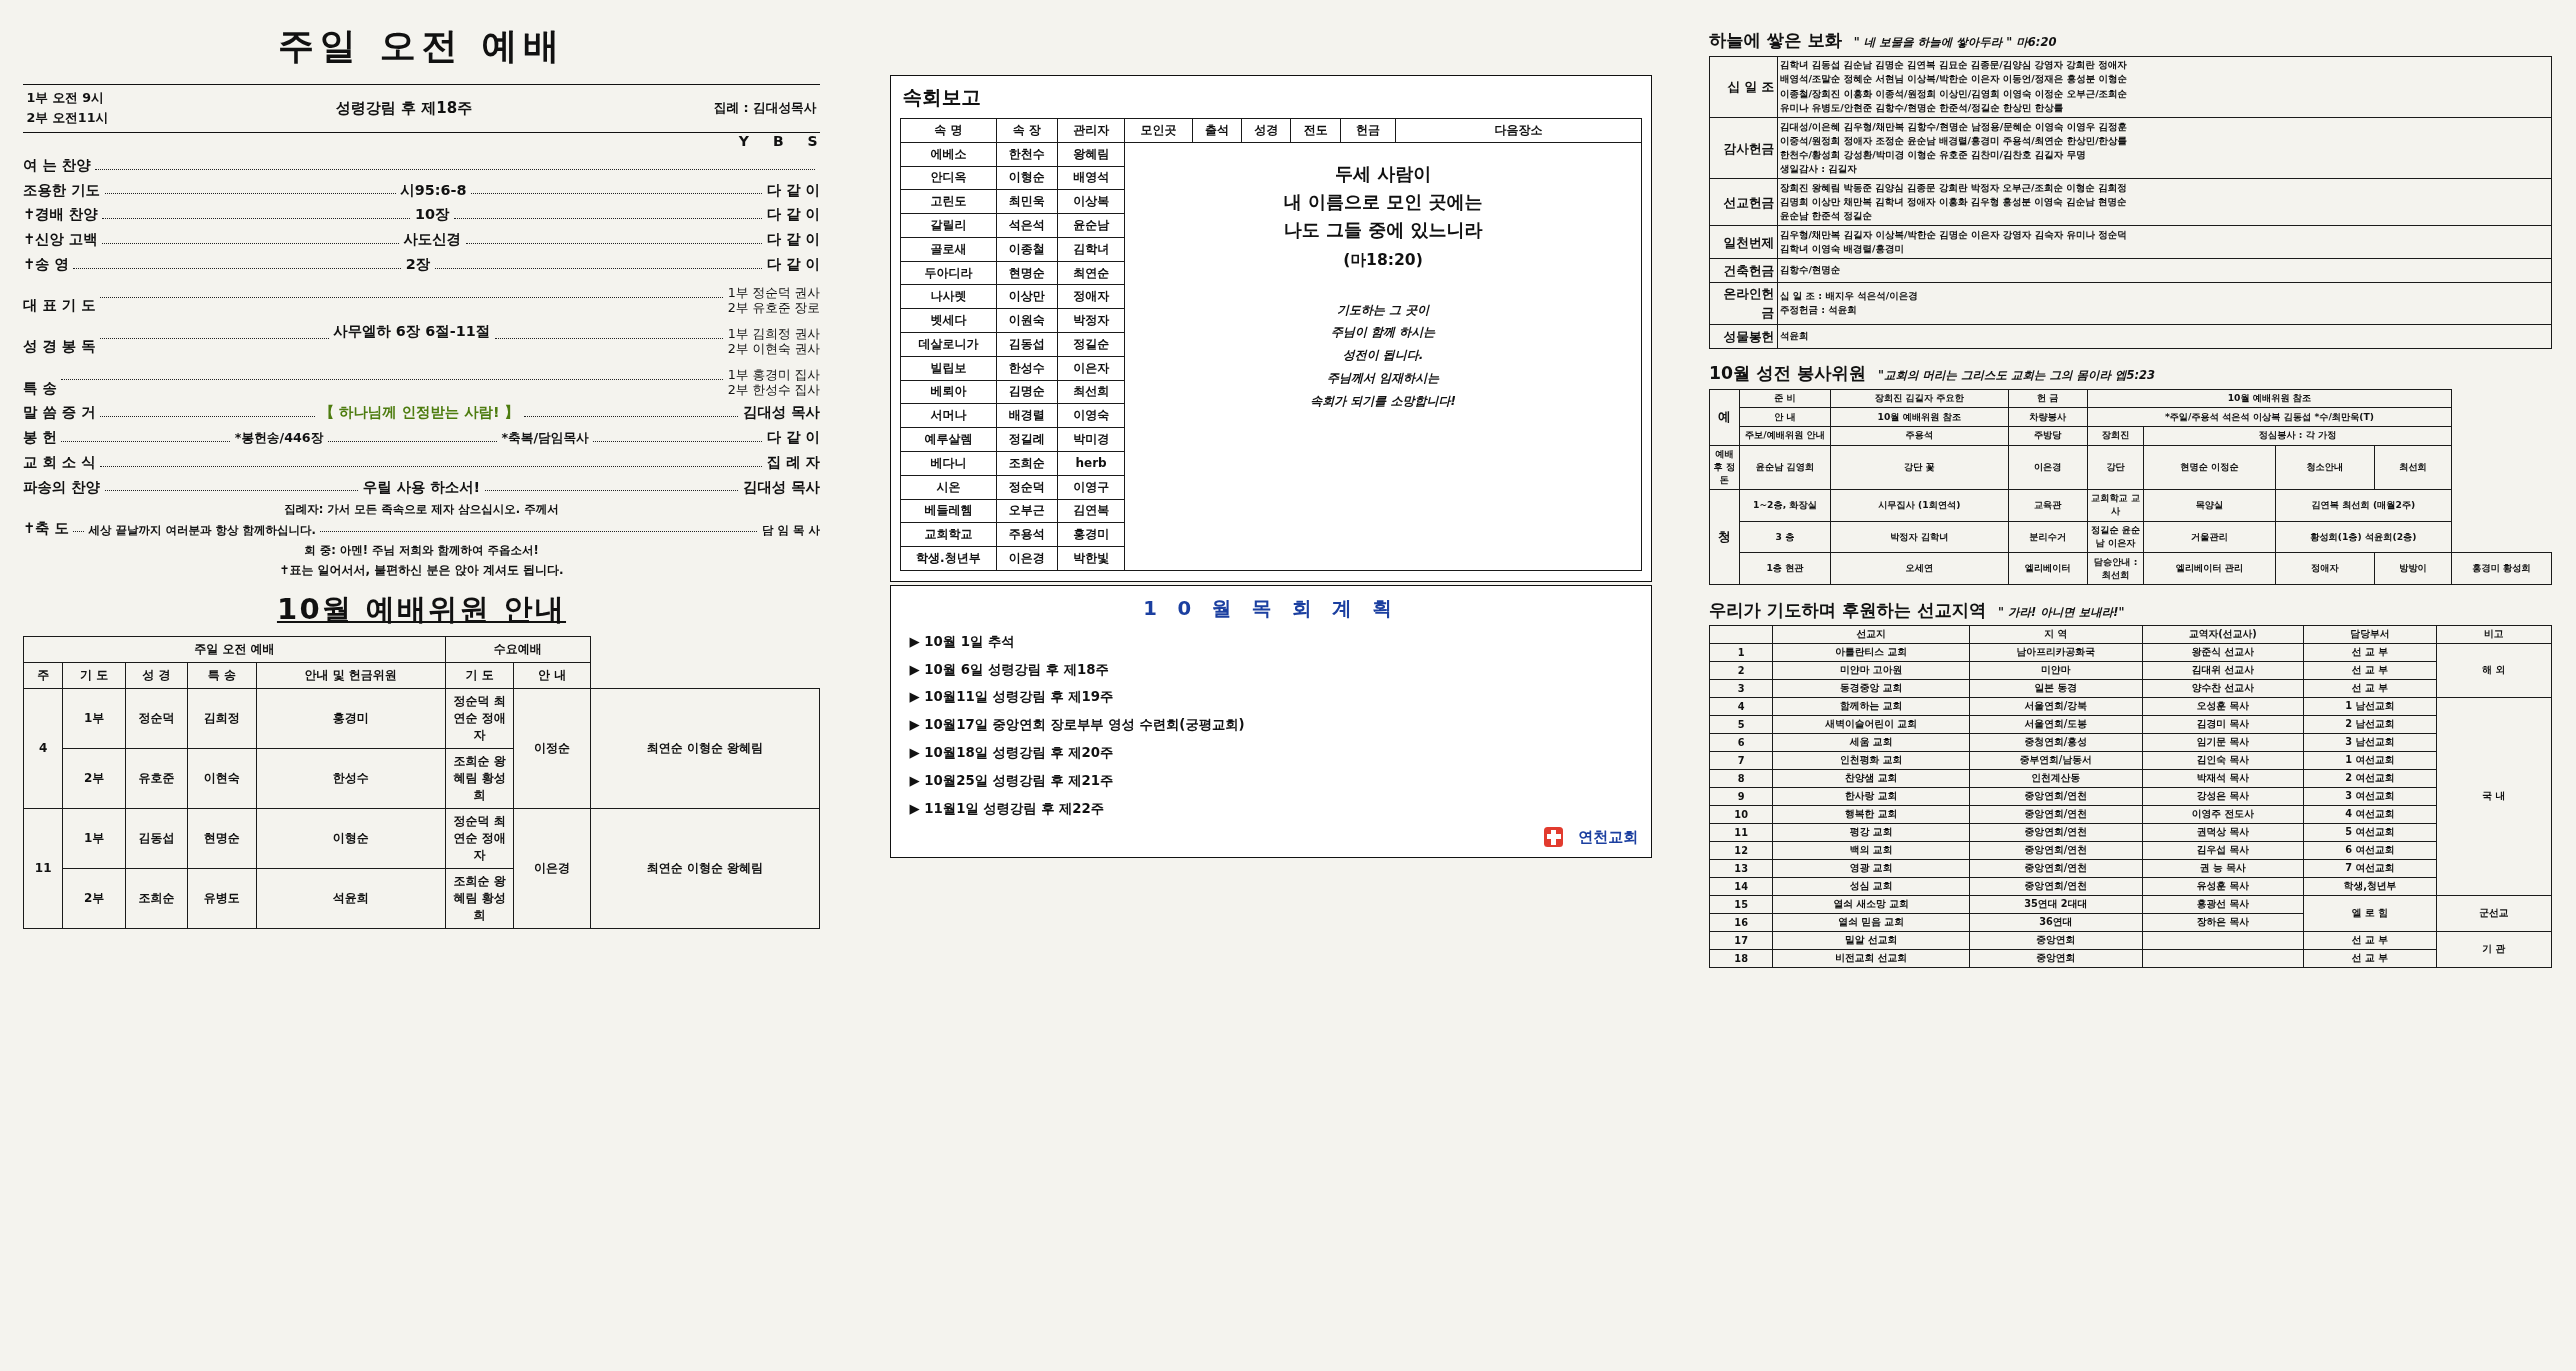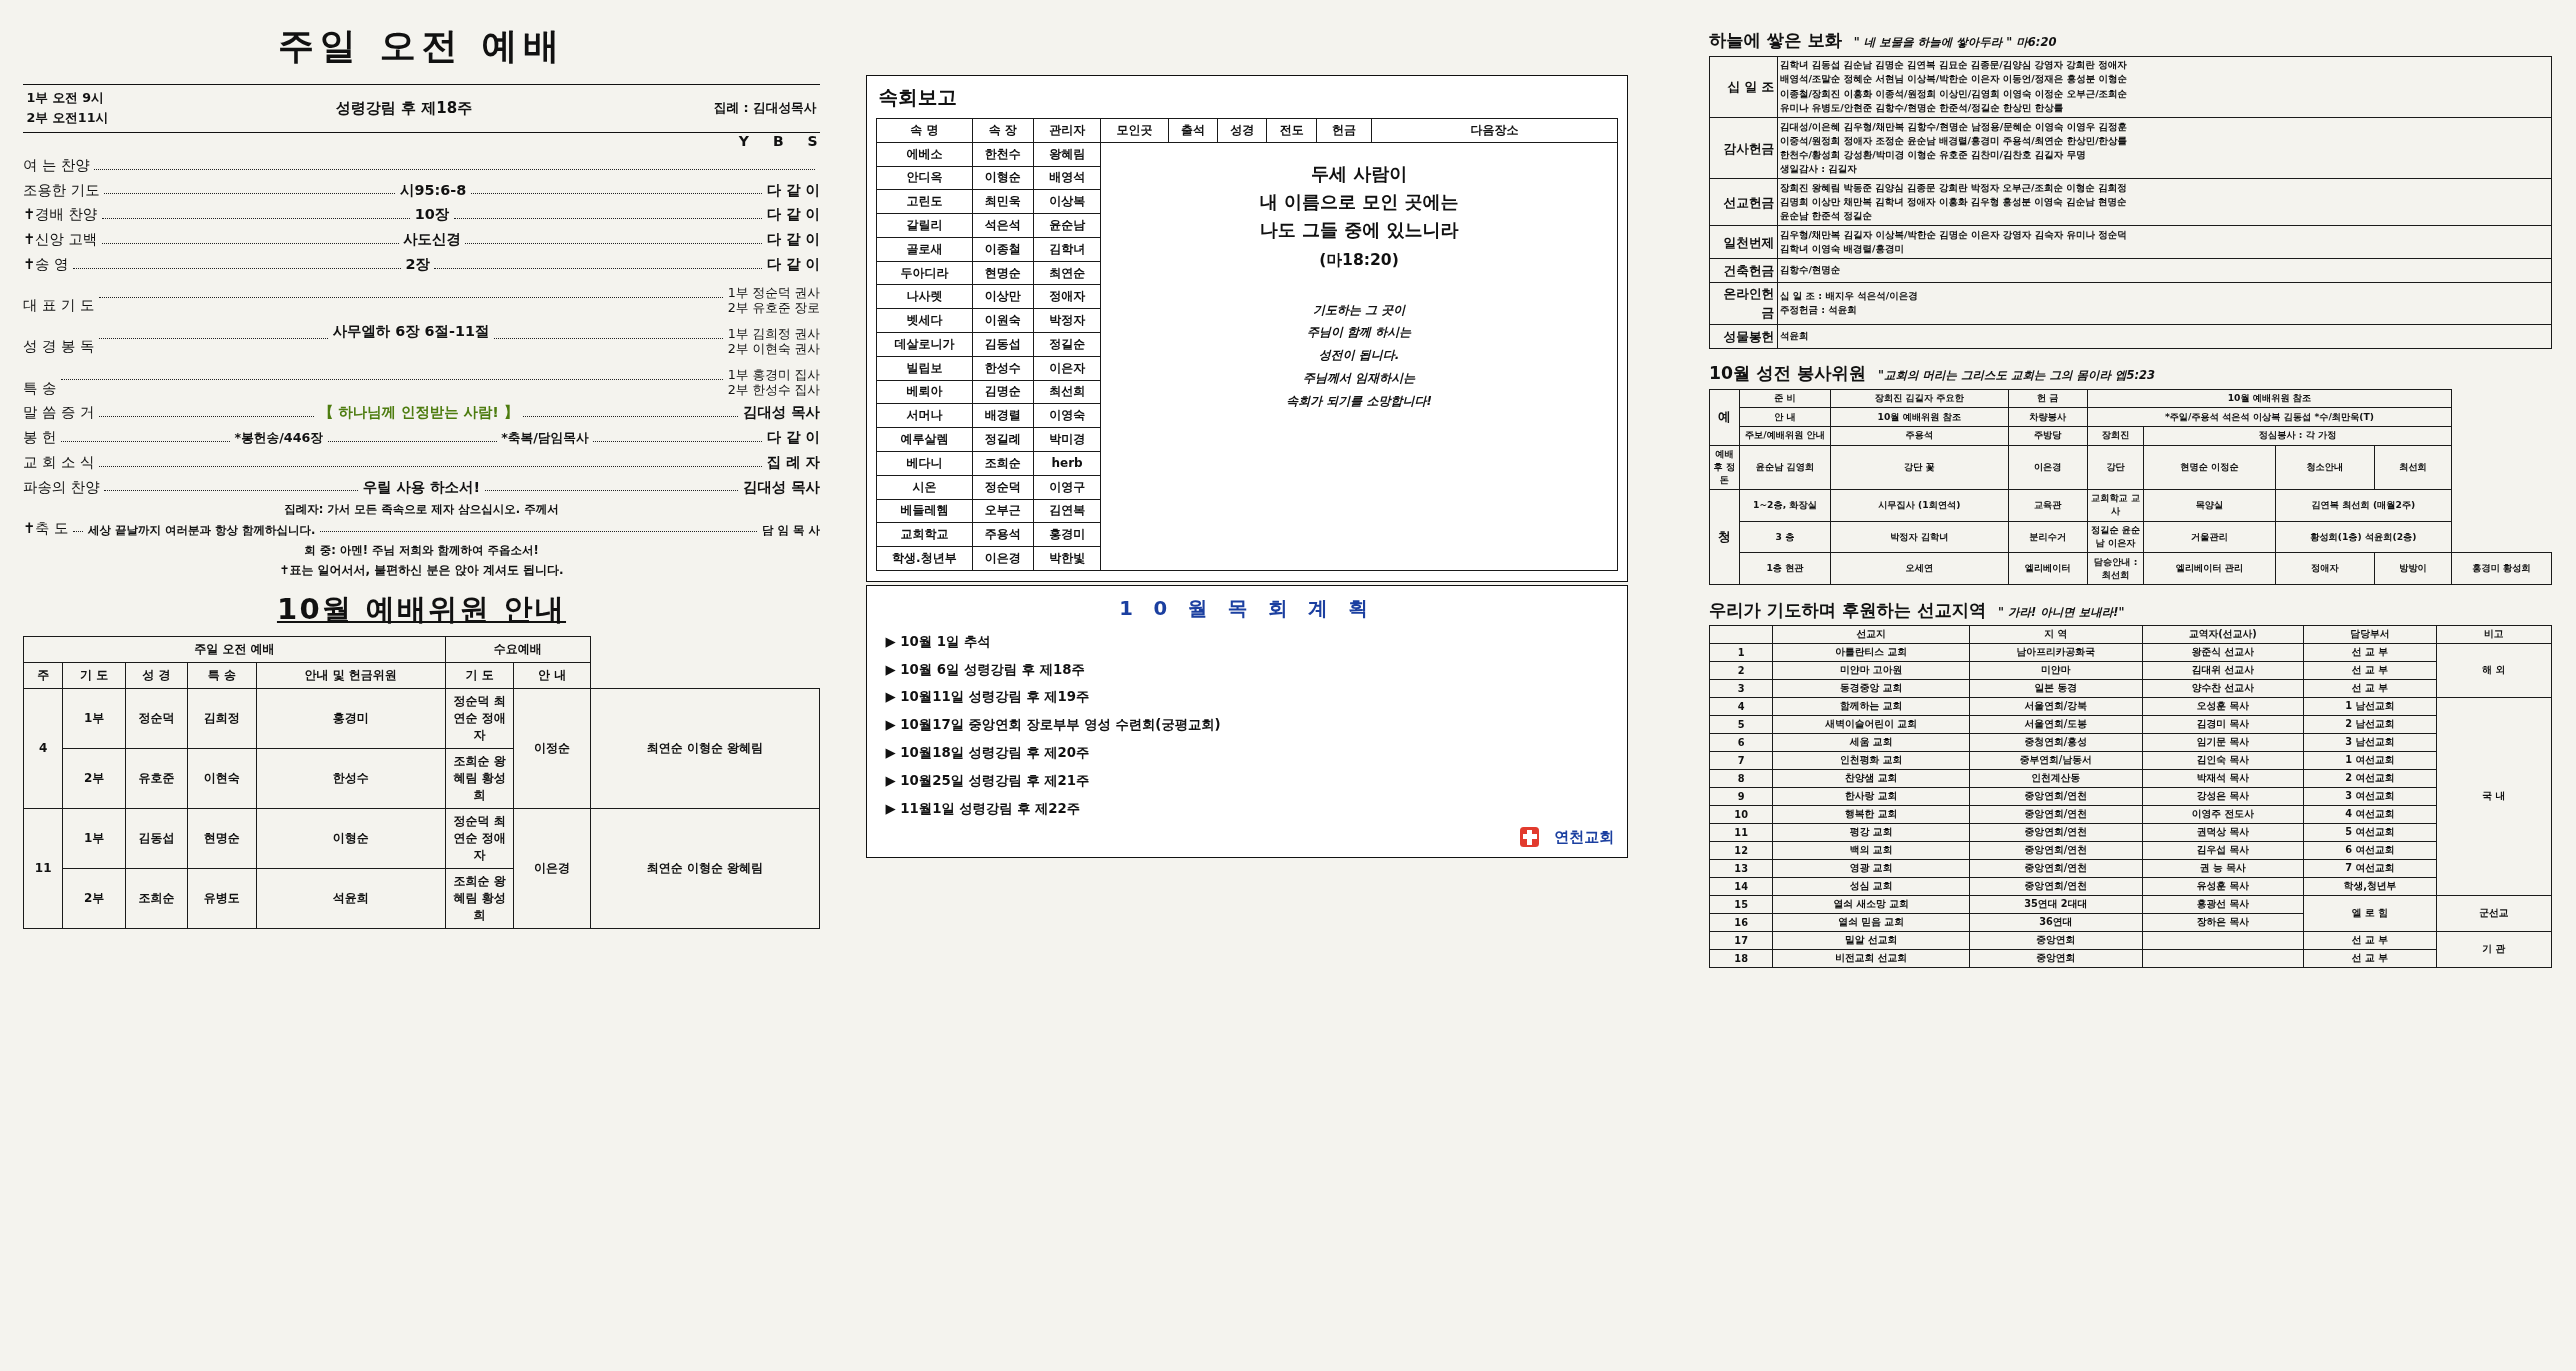--- a/index.html
+++ b/index.html
@@ -20,35 +20,35 @@
     text-align:center;font-size:36px;font-weight:bold;letter-spacing:.16em;
     margin-top:22px;margin-bottom:12.7px;
   }
   #timeBox{border-top:1.7px solid #111;border-bottom:1.2px solid #111;padding:3.5px 0;}
   #timeBox table{width:100%;border-collapse:collapse;}
   #timeBox td{font-size:12.7px;font-weight:bold;padding:1.7px 3.5px;}
   #timeBox td.c{text-align:center;font-size:15px;}
   #timeBox td.r{text-align:right;}
   .order{margin-top:5.8px;font-size:14.4px;}
   .order .line{display:flex;align-items:flex-end;margin:5.2px 0;height:19.6px;}
-  .order .nm{white-space:nowrap;font-weight:normal;}
+  .order .nm{white-space:nowrap;font-weight:bold;}
   .order .mid{white-space:nowrap;font-weight:bold;text-align:center;}
   .order .who{white-space:nowrap;font-weight:bold;text-align:right;}
   .order .two{display:flex;flex-direction:column;align-items:flex-end;line-height:1.15;font-size:12.7px;}
   .hdrYBS{display:flex;justify-content:flex-end;gap:24px;font-weight:bold;font-size:14px;margin-right:2.3px;}
   .blueBold{color:#4d7c0f;font-weight:bold;}
   .small{font-size:11.5px;}
   .center{text-align:center;}
   #footnote{margin-top:4.6px;font-size:12px;font-weight:bold;text-align:center;}
   #sub2title{text-align:center;font-size:29px;font-weight:bold;letter-spacing:.08em;margin:10.4px 0 5.8px;text-decoration:underline;}
   #weekTbl{font-size:12px;}
   #weekTbl td,#weekTbl th{padding:4px 1.7px;}
 
   
-  #mid{left:866px;width:762px;}
+  #mid{left:890px;width:762px;}
   .panel{border:1.2px solid #111;background:#fff;}
   #sohoePanel{margin-top:75px;padding:8px 9.2px 10.4px;}
   #sohoeTitle{font-size:19.6px;font-weight:bold;margin:0 0 7px 2.3px;}
   #sohoeTbl{font-size:12px;width:100%;}
   #sohoeTbl td,#sohoeTbl th{padding:2.9px 1.2px;}
   #verseBox{padding:17.3px 5.8px 5.8px;text-align:center;}
   #verseBox .v{font-size:18px;font-weight:bold;line-height:1.55;}
   #verseBox .ref{font-size:15.6px;font-weight:bold;margin-top:5.8px;}
   #verseBox .p{font-size:12px;line-height:1.9;margin-top:28px;font-weight:bold;font-style:italic;}
   #planPanel{margin-top:3px;padding:9.2px 12.7px 10.4px;}

